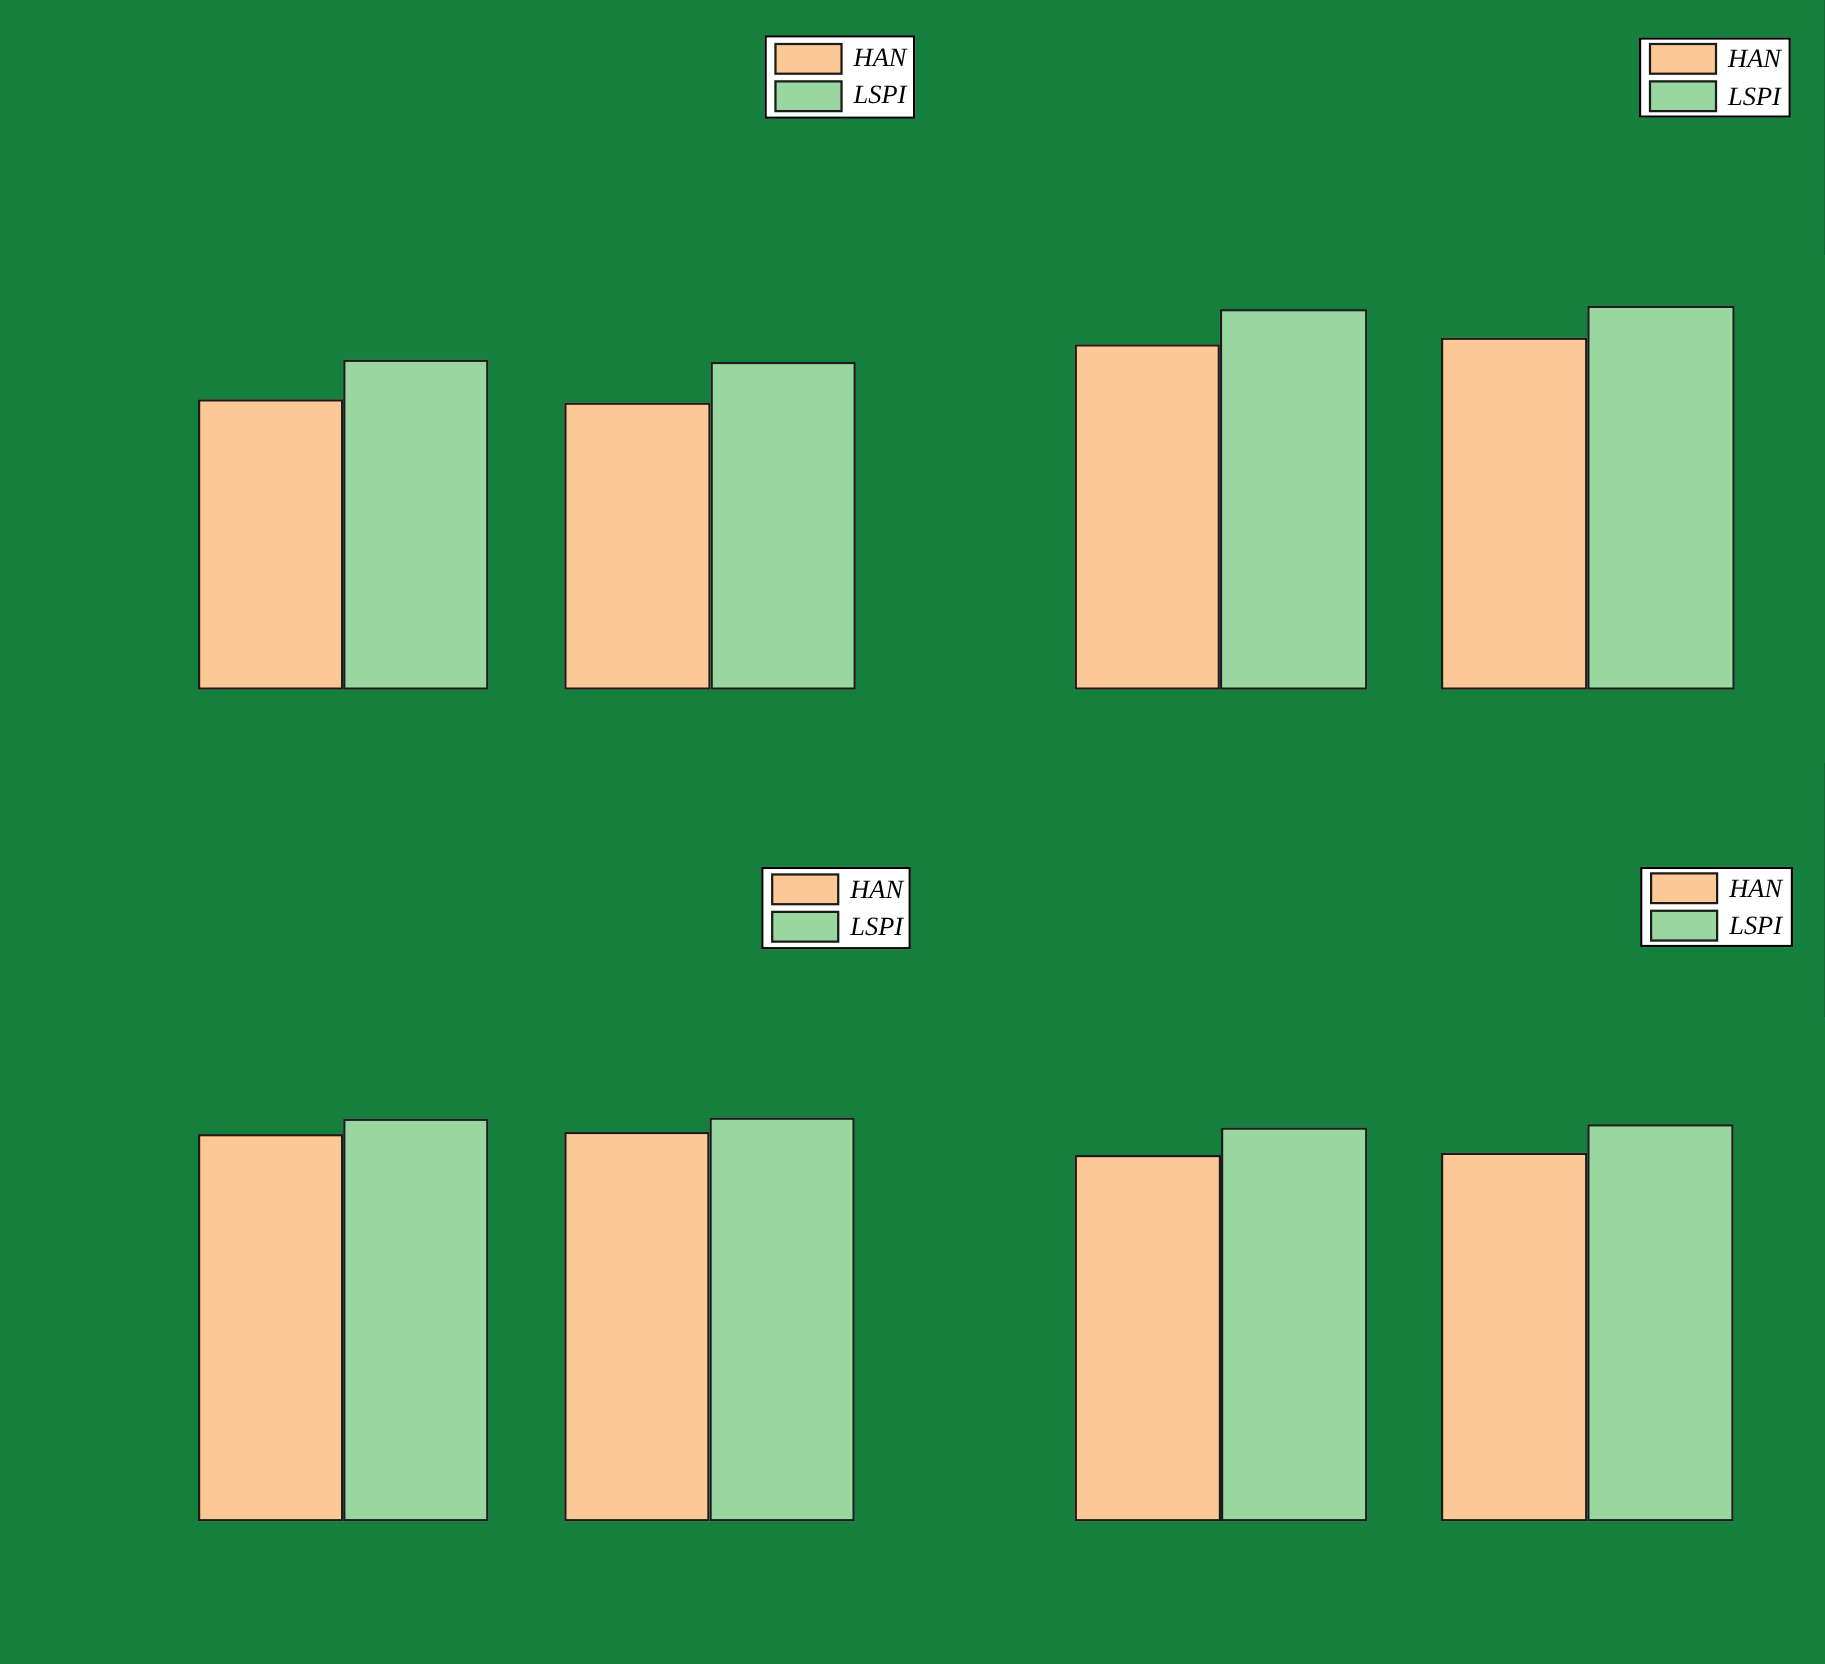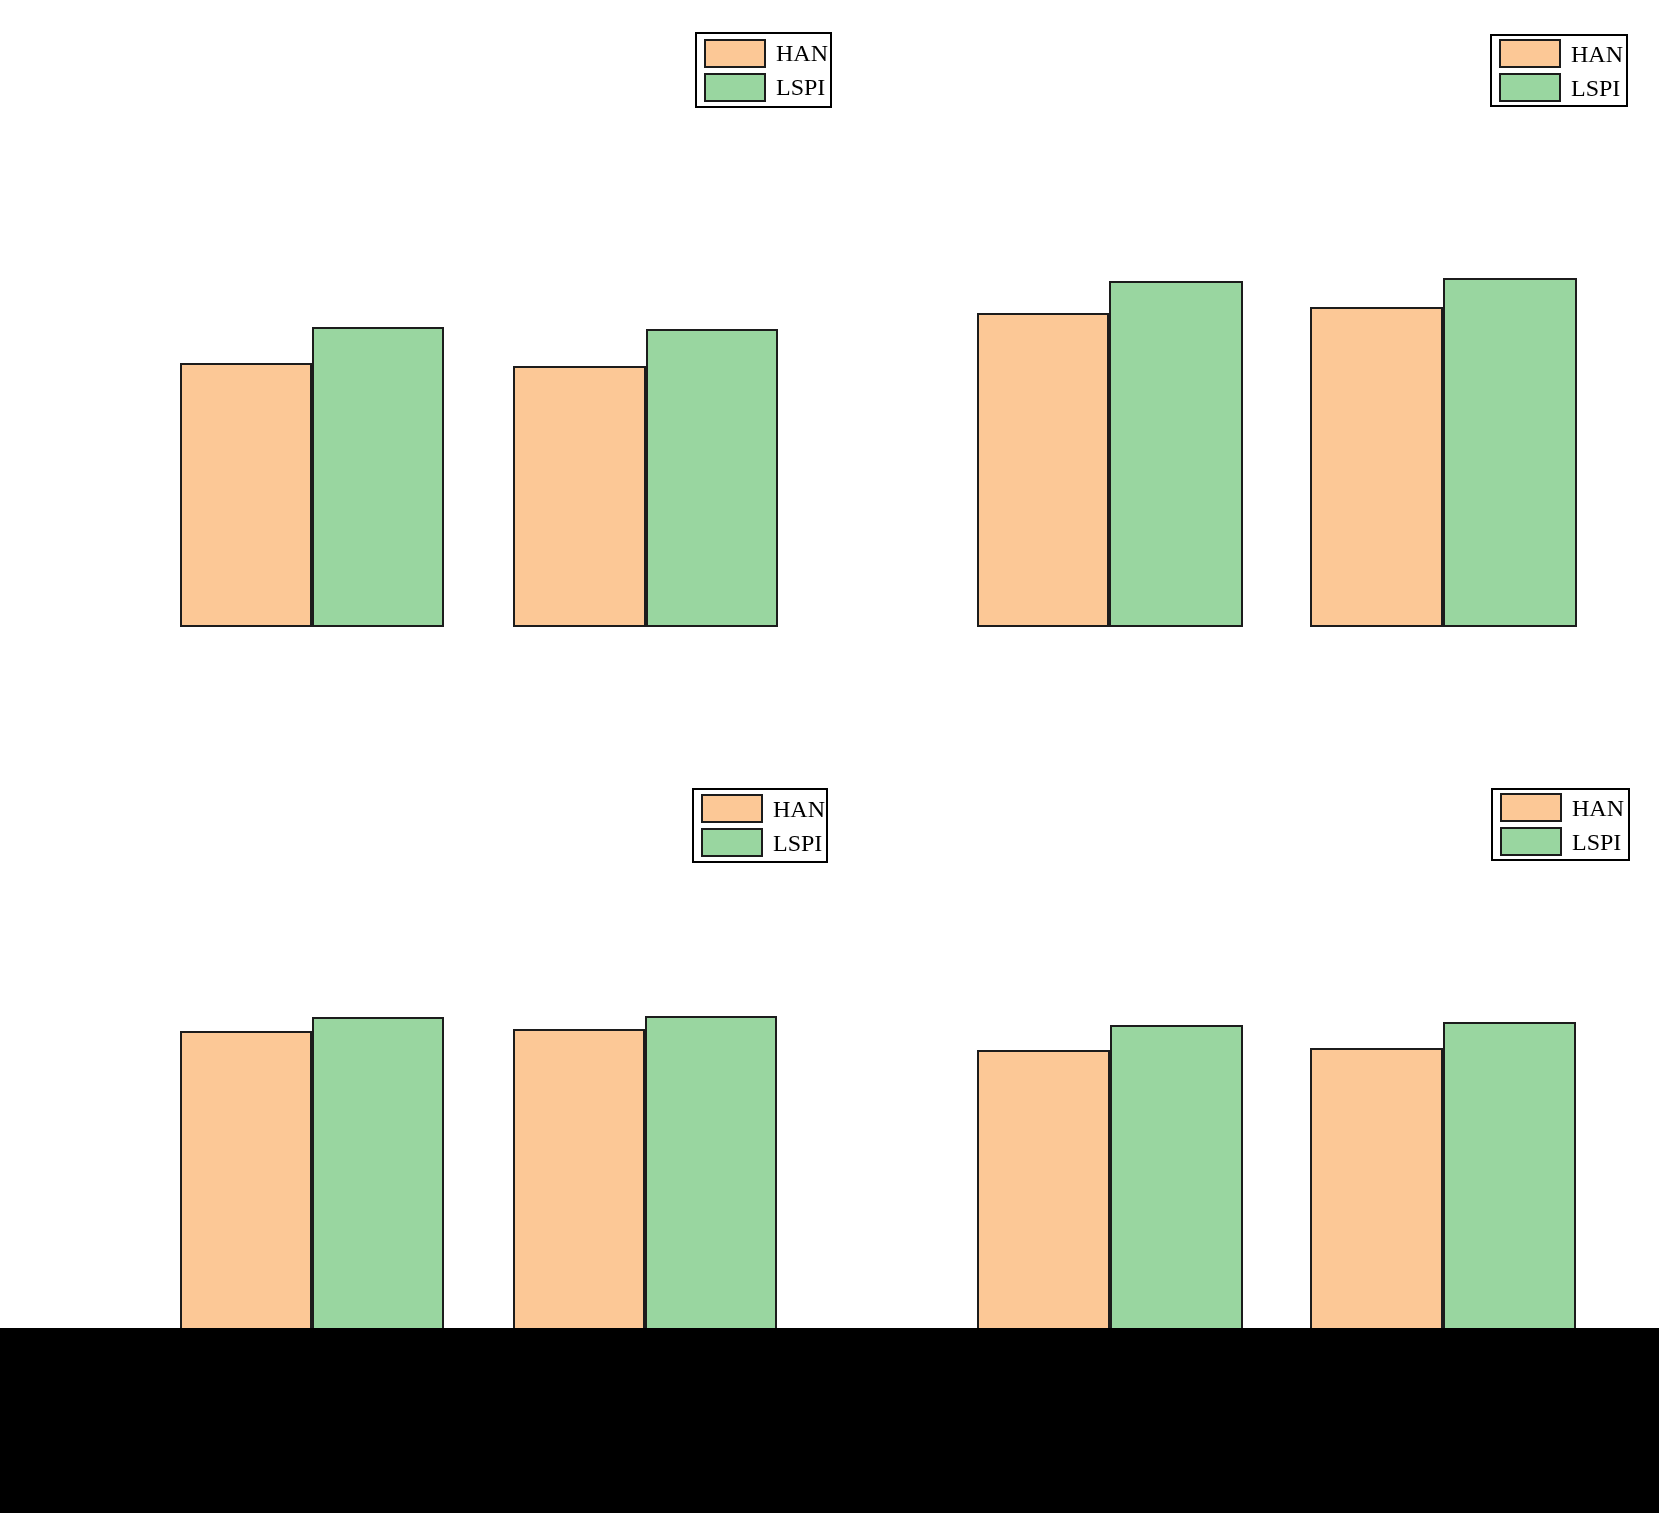--- a/index.html
+++ b/index.html
@@ -54,21 +54,21 @@
     font-family: "Liberation Serif", serif;
     font-size: 24px;
     line-height: 1;
     color: #000000;
     white-space: nowrap;
   }
 </style>
 </head>
 <body>
 
-<div class="figure" style="width: 1659px; height: 1328px; background: #ffffff;">
+<div class="figure" style="width: 1659px; height: 1513px; background: #15803d; font-style: italic;">
 
   <div class="subplot tl"></div>
   <div class="subplot tr"></div>
   <div class="subplot bl"></div>
   <div class="subplot br"></div>
 
   <div class="legend" style="left: 695px; top: 32px; width: 137px; height: 76px; background: rgb(255, 255, 255); border-color: rgb(0, 0, 0);">
     <div class="legend-row">
       <span class="legend-swatch" style="background: rgb(252, 200, 150);"></span>
       <span class="legend-label">HAN</span>

